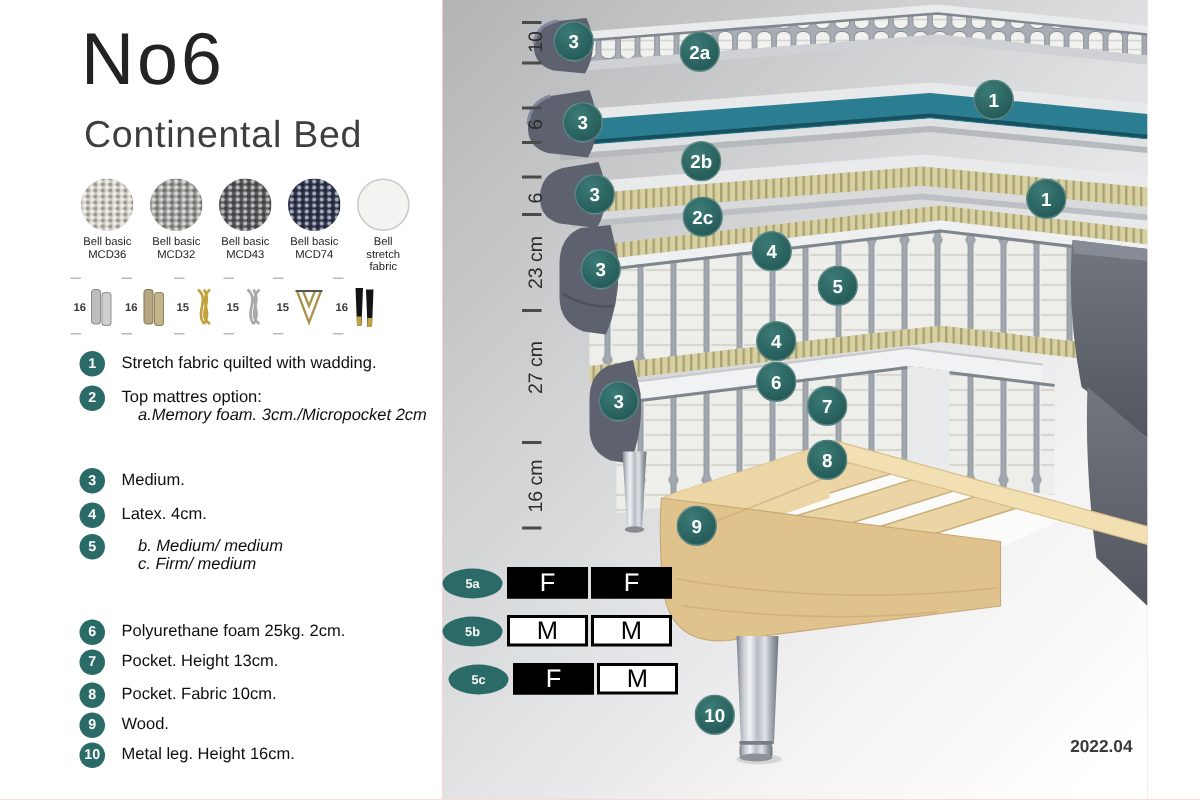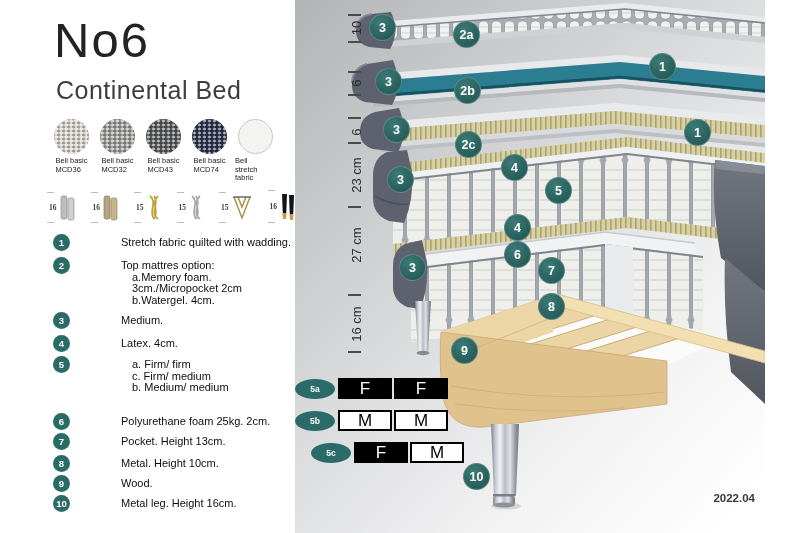--- a/index.html
+++ b/index.html
@@ -14,35 +14,35 @@
              letter-spacing:.5px;color:#3e3e3e;}
 
   .swatches{position:absolute;left:51px;top:119px;display:flex;gap:5px;}
   .sw{width:41px;display:flex;flex-direction:column;align-items:center;}
   .sw-c{width:35px;height:35px;border-radius:50%;box-sizing:border-box;}
   .weave{background-image:
       radial-gradient(circle,rgba(255,255,255,.6) 1px,transparent 1.7px),
       radial-gradient(circle,rgba(0,0,0,.28) 1px,transparent 1.7px);
       background-size:5px 4px,5px 4px;background-position:0 0,2px 2px;}
   .plain{border:1px solid #c9c9c9;}
-  .sw-label{font-size:7.5px;line-height:8.6px;color:#222;margin-top:3px;}
-
-  .legs-row{position:absolute;left:49px;top:186px;display:flex;align-items:flex-end;gap:17px;height:36px;font-family:Liberation Serif, serif;}
+  .sw-label{font-size:7.5px;line-height:8.6px;text-align:center;color:#222;margin-top:3px;}
+
+  .legs-row{position:absolute;left:49px;top:186px;display:flex;gap:7px;height:36px;}
   .leg-item{position:relative;display:flex;align-items:center;gap:2px;padding:1px 0;}
   .leg-item::before{content:"";position:absolute;left:-2px;top:-1px;width:7px;height:1px;background:#bbb;}
   .leg-item::after{content:"";position:absolute;left:-2px;bottom:-1px;width:7px;height:1px;background:#bbb;}
   .leg-num{font-size:7.5px;font-weight:bold;color:#3c3c3c;}
 
   .legend{position:absolute;left:53px;top:228px;width:245px;}
   .li-row{position:absolute;left:0;display:flex;align-items:flex-start;width:245px;}
   .li-badge{flex:0 0 17px;width:17px;height:17px;border-radius:50%;background:#2b6b67;
             color:#fff;font-size:9.5px;font-weight:bold;display:flex;align-items:center;
             justify-content:center;margin-right:11px;}
-  .li-text{font-size:11px;line-height:11.6px;color:#0e0e0e;padding-top:3px;margin-left:40px;}
-  .li-sub{margin-left:11px;}
+  .li-text{font-size:11px;line-height:11.6px;color:#0e0e0e;padding-top:3px;}
+  .li-sub{margin-left:11px;font-style:italic;}
 
   
   .right-panel{position:absolute;left:295px;top:0;width:505px;height:533px;}
   .bed-svg{position:absolute;left:0;top:0;}
   .meas{position:absolute;left:30px;width:64px;height:16px;text-align:center;font-size:13px;
         color:#2c2c2c;transform:rotate(-90deg);white-space:nowrap;}
   .tick{position:absolute;left:53px;width:13px;height:2px;background:#4a4a4a;}
   .co{position:absolute;width:27px;height:27px;border-radius:50%;
       background:radial-gradient(circle at 38% 30%, #3c7b76, #265d5a 72%);
       color:#fff;font-weight:bold;font-size:12.5px;display:flex;align-items:center;
@@ -141,56 +141,54 @@
       <div class="li-row" style="top:6px">
         <span class="li-badge">1</span>
         <div class="li-text"><span>Stretch fabric quilted with wadding.</span></div>
       </div>
 
       <div class="li-row" style="top:29px">
         <span class="li-badge">2</span>
         <div class="li-text">
           <span>Top mattres option:</span>
           <div class="li-sub">a.Memory foam. 3cm./Micropocket 2cm</div>
-          <div class="li-sub">b.Watergel. 4cm.</div>
         </div>
       </div>
 
       <div class="li-row" style="top:84px">
         <span class="li-badge">3</span>
         <div class="li-text"><span>Medium.</span></div>
       </div>
 
       <div class="li-row" style="top:107px">
         <span class="li-badge">4</span>
         <div class="li-text"><span>Latex. 4cm.</span></div>
       </div>
 
       <div class="li-row" style="top:128px">
         <span class="li-badge">5</span>
         <div class="li-text">
-          <div class="li-sub">a. Firm/ firm</div>
+          <div class="li-sub">b. Medium/ medium</div>
           <div class="li-sub">c. Firm/ medium</div>
-          <div class="li-sub">b. Medium/ medium</div>
         </div>
       </div>
 
       <div class="li-row" style="top:185px">
         <span class="li-badge">6</span>
         <div class="li-text"><span>Polyurethane foam 25kg. 2cm.</span></div>
       </div>
 
       <div class="li-row" style="top:205px">
         <span class="li-badge">7</span>
         <div class="li-text"><span>Pocket. Height 13cm.</span></div>
       </div>
 
       <div class="li-row" style="top:227px">
         <span class="li-badge">8</span>
-        <div class="li-text"><span>Metal. Height 10cm.</span></div>
+        <div class="li-text"><span>Pocket. Fabric 10cm.</span></div>
       </div>
 
       <div class="li-row" style="top:247px">
         <span class="li-badge">9</span>
         <div class="li-text"><span>Wood.</span></div>
       </div>
 
       <div class="li-row" style="top:267px">
         <span class="li-badge">10</span>
         <div class="li-text"><span>Metal leg. Height 16cm.</span></div>
@@ -338,21 +336,21 @@
     <div class="meas" style="top:75px">6</div>
     <div class="meas" style="top:124px">6</div>
     <div class="meas" style="top:167px">23 cm</div>
     <div class="meas" style="top:237px">27 cm</div>
     <div class="meas" style="top:316px">16 cm</div>
 
     <div class="co" style="left:74px;top:14px">3</div>
     <div class="co" style="left:158px;top:21px">2a</div>
     <div class="co" style="left:354px;top:53px">1</div>
     <div class="co" style="left:80px;top:68px">3</div>
-    <div class="co" style="left:159px;top:77px">2b</div>
+    <div class="co" style="left:159px;top:94px">2b</div>
     <div class="co" style="left:88px;top:116px">3</div>
     <div class="co" style="left:389px;top:119px">1</div>
     <div class="co" style="left:160px;top:131px">2c</div>
     <div class="co" style="left:206px;top:154px">4</div>
     <div class="co" style="left:92px;top:166px">3</div>
     <div class="co" style="left:250px;top:177px">5</div>
     <div class="co" style="left:209px;top:214px">4</div>
     <div class="co" style="left:209px;top:241px">6</div>
     <div class="co" style="left:104px;top:254px">3</div>
     <div class="co" style="left:243px;top:257px">7</div>
@@ -367,21 +365,21 @@
         <div class="fcell dark">F</div>
       </div>
     </div>
     <div class="frow" style="left:0;top:410px">
       <span class="fbadge">5b</span>
       <div class="fcells">
         <div class="fcell light">M</div>
         <div class="fcell light">M</div>
       </div>
     </div>
-    <div class="frow" style="left:16px;top:442px">
+    <div class="frow" style="left:4px;top:442px">
       <span class="fbadge">5c</span>
       <div class="fcells">
         <div class="fcell dark">F</div>
         <div class="fcell light">M</div>
       </div>
     </div>
 
     <div class="version">2022.04</div>
   </div>
 </div>

